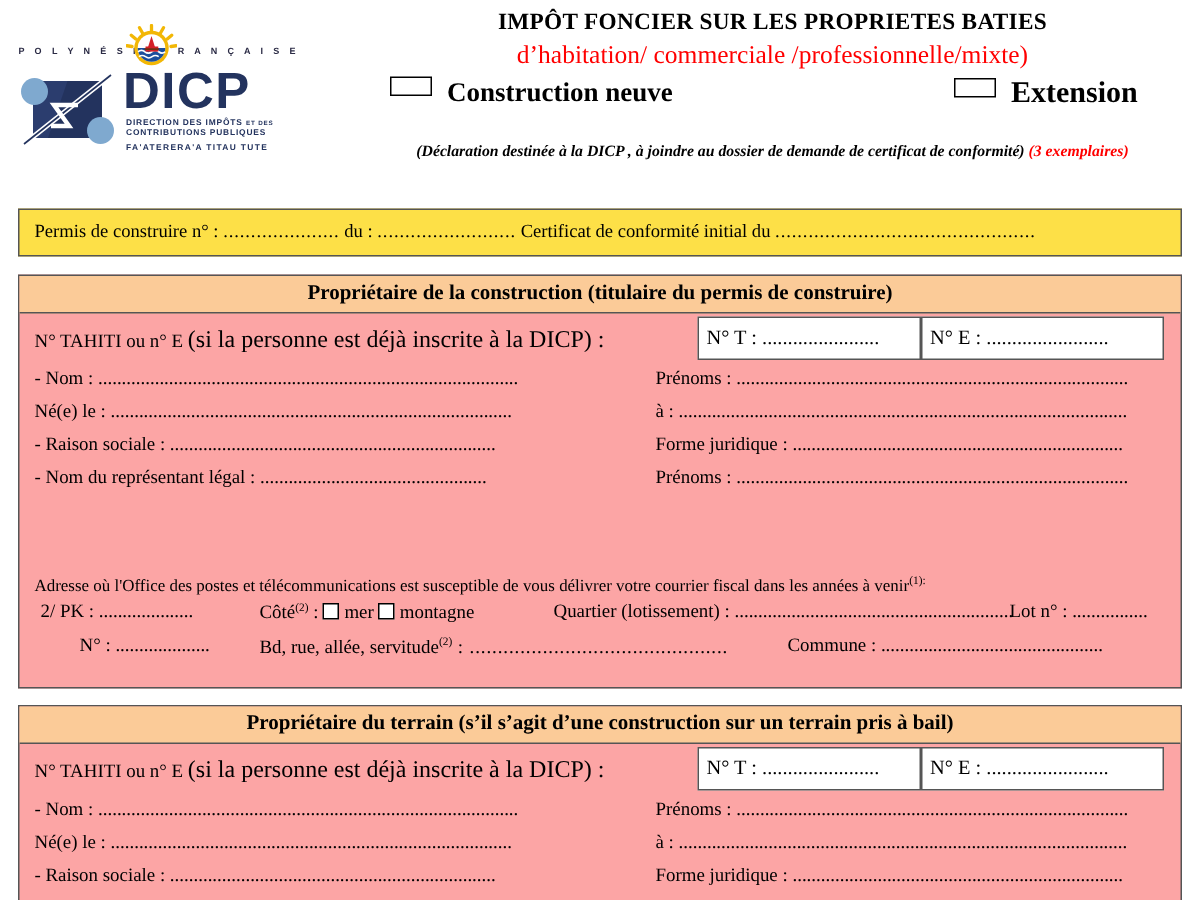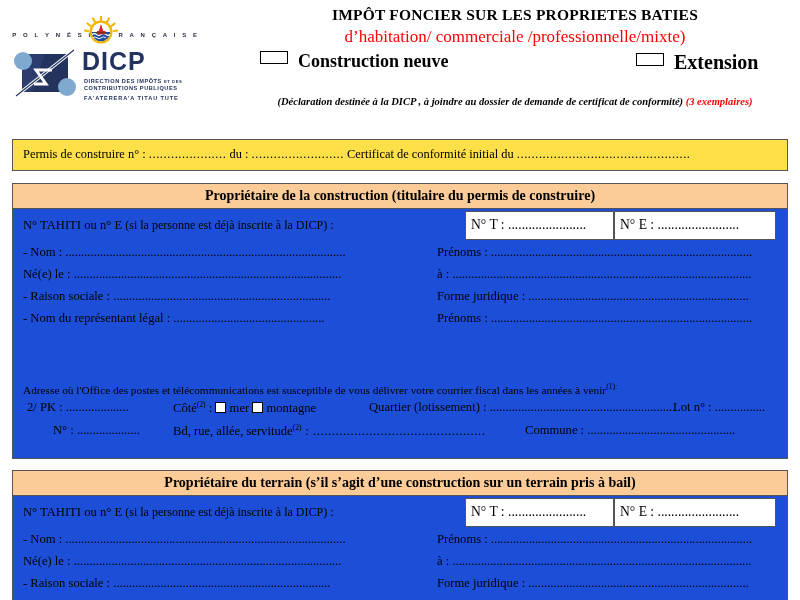--- a/index.html
+++ b/index.html
@@ -33,21 +33,21 @@
     position: absolute; left: 78px; top: 8px;
     width: 34px; height: 30px;
   }
   .dicp-mark {
     position: absolute; left: 6px; top: 38px;
     width: 66px; height: 54px;
   }
   .dicp-word {
     position: absolute; left: 76px; top: 36px;
     font-family: "Liberation Sans", sans-serif;
-    font-size: 25px; font-weight: bold;
+    font-size: 34px; font-weight: bold;
     color: #23335e; letter-spacing: 1px;
     line-height: 34px;
   }
   .dicp-sub {
     position: absolute; left: 78px; top: 70px;
     width: 128px;
     font-family: "Liberation Sans", sans-serif;
     font-size: 5.6px; font-weight: bold;
     color: #23335e; letter-spacing: .55px;
     line-height: 7.4px;
@@ -110,38 +110,38 @@
   }
   .permit-line {
     padding: 7px 0 0 10px;
     font-size: 12.4px; white-space: nowrap;
   }
 
   
   .section {
     position: absolute; left: 12px; width: 776px;
     border: 1.3px solid #555;
-    background: #1d4ed8;
+    background: #fca5a5;
   }
   #section-construction { top: 183px; height: 276px; }
   #section-terrain      { top: 470px; height: 130px; border-bottom: none; }
 
   .band {
     height: 25px; background: #fbcb98;
     border-bottom: 1.3px solid #555;
     display: flex; align-items: center; justify-content: center;
     font-size: 14px; font-weight: bold;
   }
 
   .tahiti-row { position: relative; height: 33px; }
   .tahiti-label {
     position: absolute; left: 10px; top: 9px;
     font-size: 12.6px; white-space: nowrap;
   }
-  .tahiti-label .small { font-size: 12px; }
+  .tahiti-label .small { font-size: 16px; }
   .nt-box, .ne-box {
     position: absolute; top: 2px; height: 29px;
     border: 1.3px solid #555; background: #fff;
     font-size: 13.6px; padding-left: 5px; padding-top: 5px;
     white-space: nowrap; overflow: hidden;
   }
   .nt-box { left: 452px; width: 149px; }
   .ne-box { left: 601px; width: 162px; }
 
   .frow {

